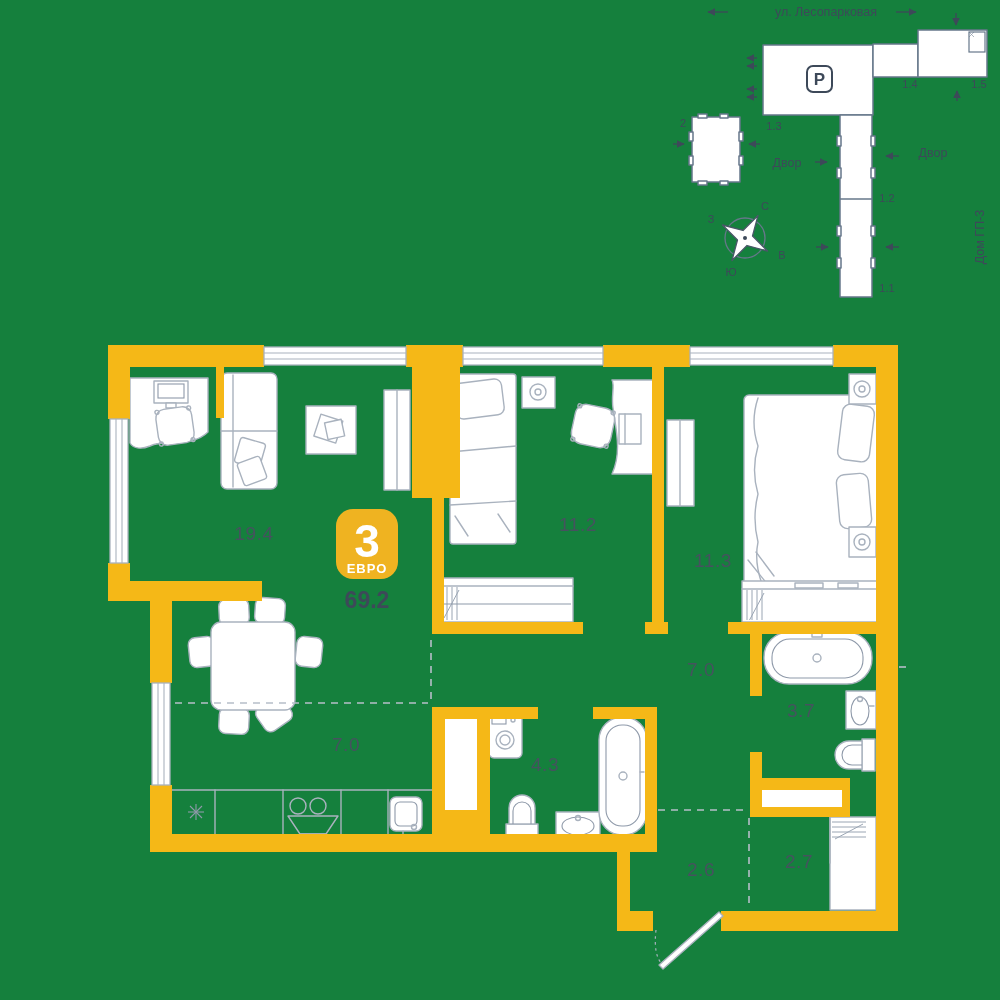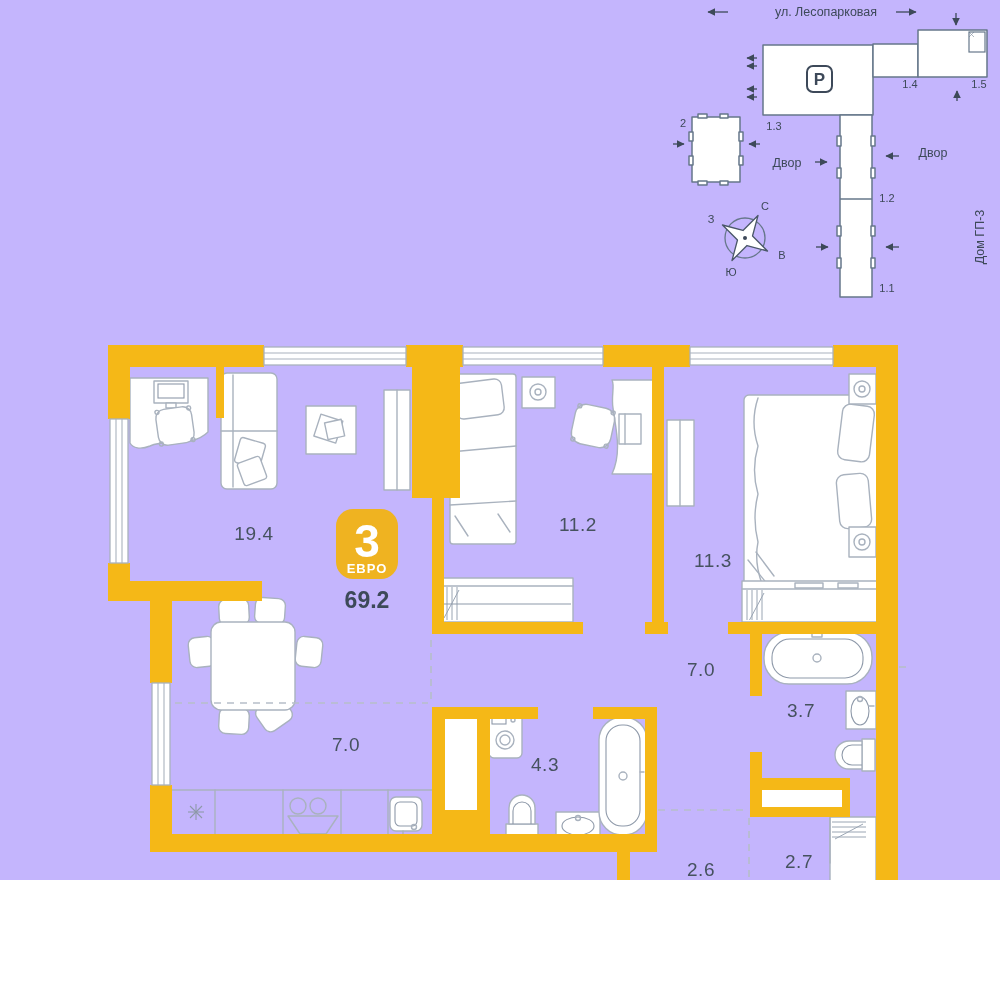--- a/index.html
+++ b/index.html
@@ -1,20 +1,20 @@
 <!DOCTYPE html>
 <html style="--wall: #F5B817; --badge: #EFB321; --fur: #A9B2BE; --furd: #8E99A9; --text: #3D4959; --site: #66778A; --tile: #E4E8ED; --dash: #B6BEC9;"><head>
 <meta charset="utf-8">
 <style>
   :root{
     --wall:#F5B817; --badge:#EFB321; --fur:#A9B2BE; --furd:#8E99A9;
     --text:#3D4959; --site:#66778A; --tile:#E4E8ED; --dash:#B6BEC9;
   }
   html,body{margin:0;padding:0;background:#fff;}
-  .stage{position:relative;width:1000px;height:880px;background:#c4b5fd;overflow:hidden;
+  .stage{position:relative;width:1000px;height:1000px;background:#15803d;overflow:hidden;
          font-family:"Liberation Sans", sans-serif;}
   svg{display:block}
   
   .wall{fill:var(--wall);stroke:none}
   .whitebox{fill:#fff;stroke:none}
   .win{fill:#fff;stroke:var(--fur);stroke-width:1.3}
   .winl{stroke:var(--fur);stroke-width:1.1;fill:none}
   .fur{fill:#fff;stroke:var(--fur);stroke-width:1.4;stroke-linejoin:round}
   .furn{fill:none;stroke:var(--fur);stroke-width:1.4;stroke-linejoin:round;stroke-linecap:round}
   .furd{fill:none;stroke:var(--furd);stroke-width:1.1}

